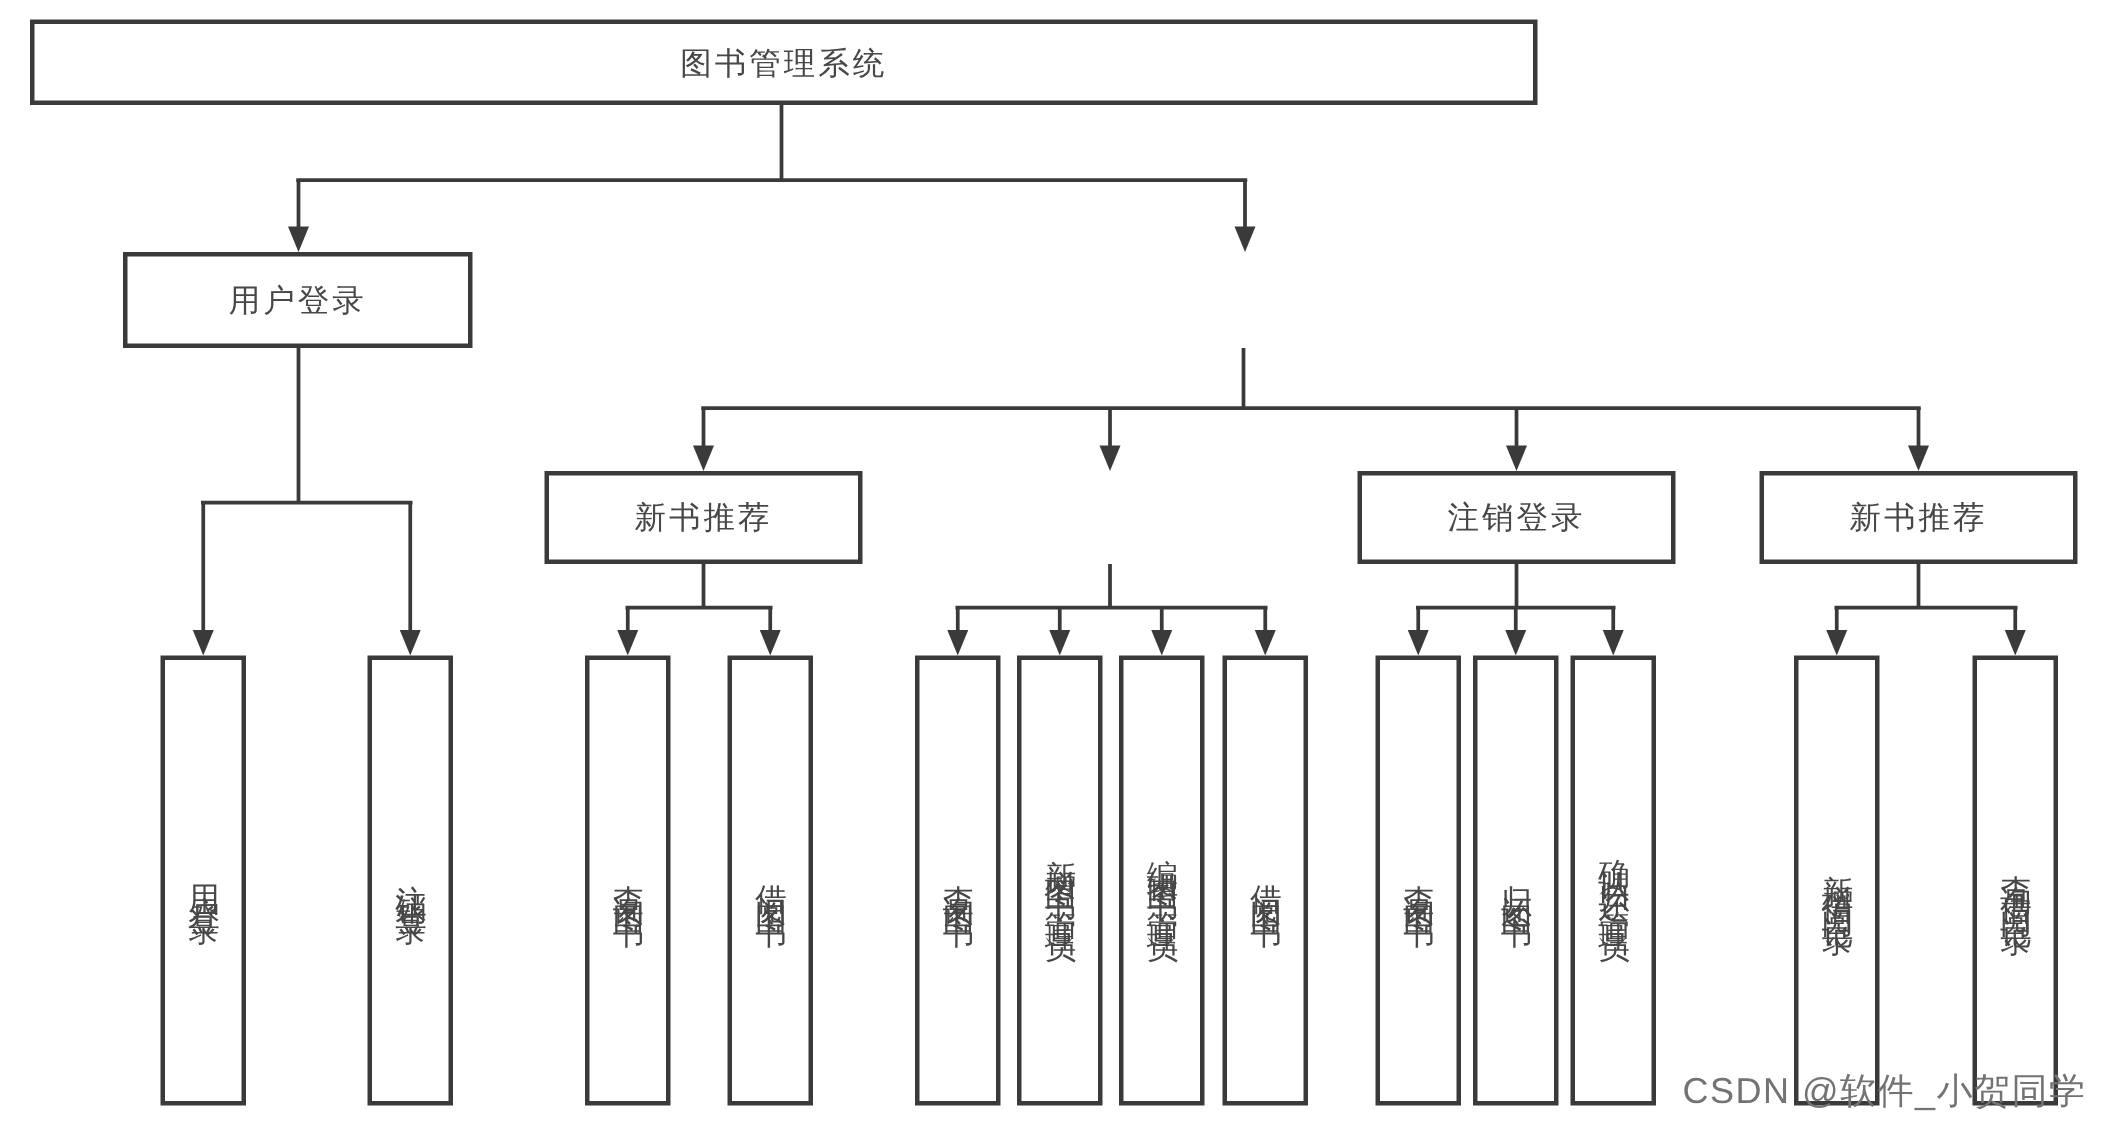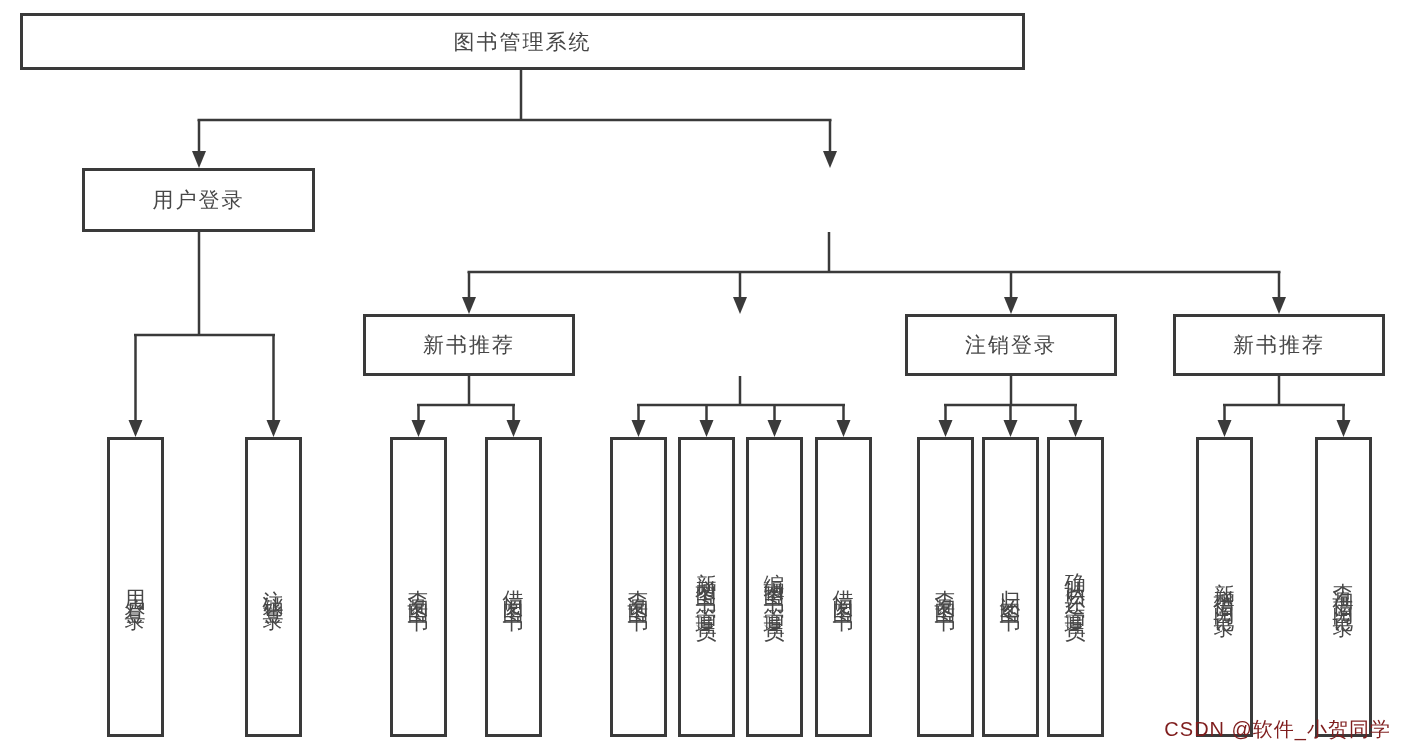--- a/index.html
+++ b/index.html
@@ -47,22 +47,22 @@
     letter-spacing: 7px;
     line-height: 1;
     color: #474747;
     z-index: 2;
     text-align: center;
   }
   #watermark {
     position: absolute;
     right: 14px;
     bottom: 4px;
-    font-size: 20px;
-    color: #7f1d1d;
+    font-size: 24px;
+    color: #737373;
     letter-spacing: 1px;
     z-index: 5;
     white-space: nowrap;
   }
 </style>
 </head>
 <body>
 
 <div id="canvas">
 

